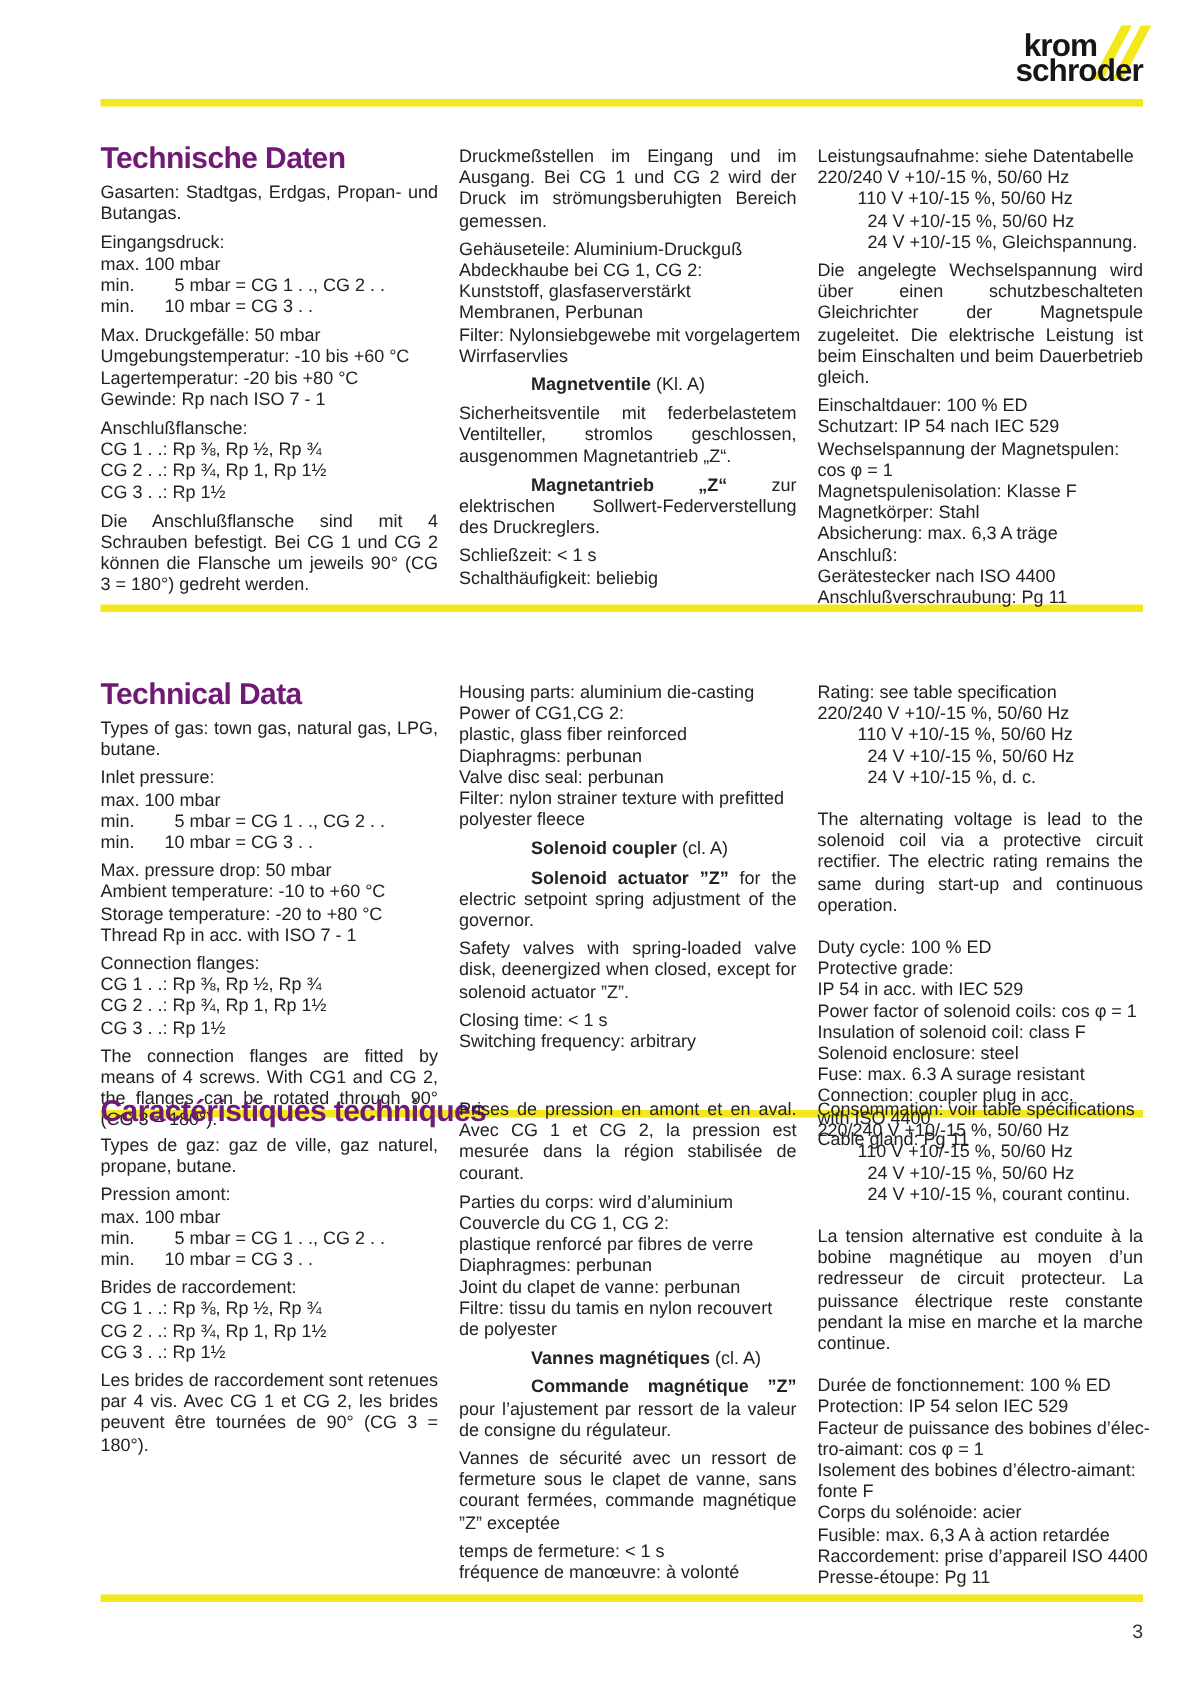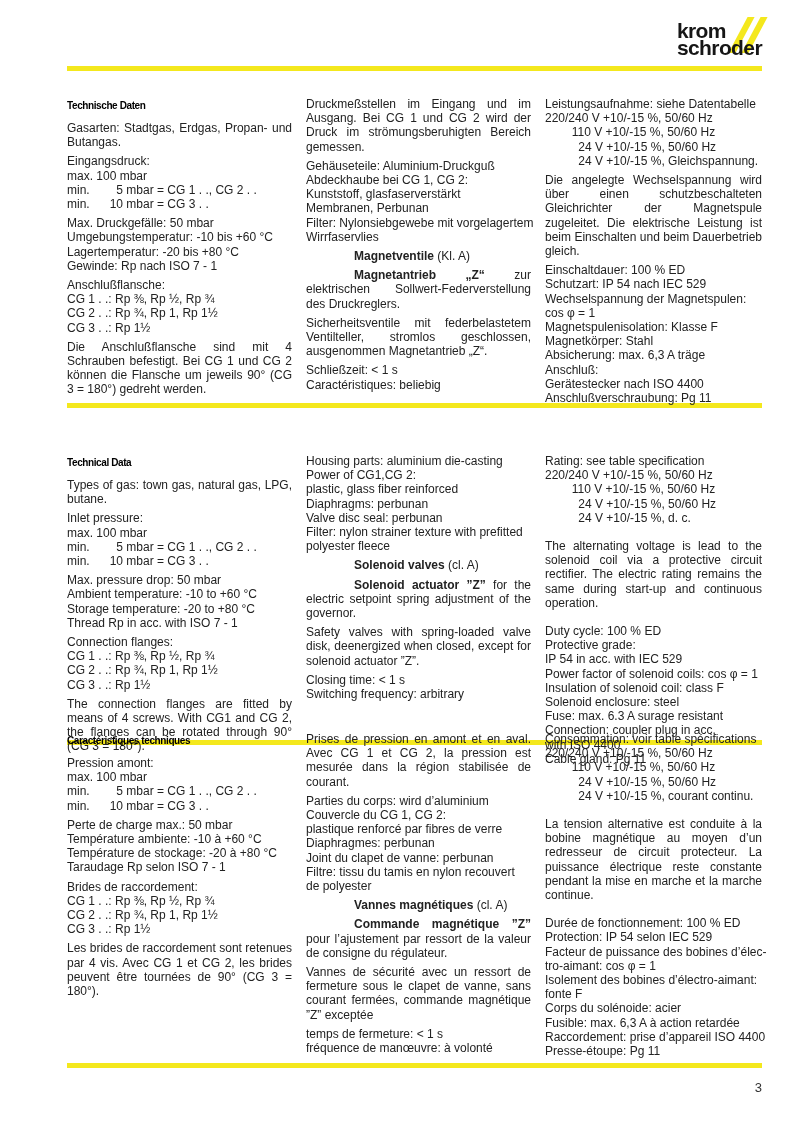--- a/index.html
+++ b/index.html
@@ -12,42 +12,42 @@
   .page { position:absolute; inset:0; background:#fff; overflow:hidden; }
 
   
   .rule { position:absolute; left:67px; width:695px; height:5px; background:var(--accent,#F4E81D); }
   .rule1 { top:66px; }
   .rule2 { top:403px; }
   .rule3 { top:740px; }
   .rule4 { top:1063px; }
 
   
-  .logo { position:absolute; top:22px; right:32px; text-align:left;
+  .logo { position:absolute; top:22px; right:32px; text-align:center;
           font-weight:bold; color:#161616; font-size:21px; line-height:17px;
           letter-spacing:-0.6px; }
   .logo .txt { position:relative; z-index:1; }
   .logo .l1 { padding-right:25px; }
   .slashes { position:absolute; top:-5px; right:0; width:30px; height:38px; z-index:0; }
   .slash { position:absolute; top:0; width:7px; height:36px;
            background:var(--accent,#F4E81D); transform:skewX(-28deg); }
   .s1 { right:17px; }
   .s2 { right:4px; }
 
   
   #sections { position:absolute; inset:0; }
   #sections section { position:absolute; left:67px; width:695px;
     display:grid; grid-template-columns:225px 225px 217px; column-gap:14px; }
   #sections section:nth-of-type(1) { top:97px; }
   #sections section:nth-of-type(2) { top:454px; }
   #sections section:nth-of-type(3) { top:732px; }
 
   .col { font-size:12px; line-height:14.2px; }
-  .col h2 { font-size:10px; line-height:18px; margin:0 0 6px;
-            letter-spacing:-0.4px; white-space:nowrap; color:#000000; }
+  .col h2 { font-size:20px; line-height:18px; margin:0 0 6px;
+            letter-spacing:-0.4px; white-space:nowrap; color:#701a75; }
   .col p { margin:0 0 5px; }
   .col p.just { text-align:justify; }
   .col p.lines span { display:block; white-space:pre; }
   .col p.gap { margin-top:14px; }
   .col .b { font-weight:bold;margin-left:48px; }
 
   .pagenum { position:absolute; top:1080px; right:32px; font-size:13px; color:#333; }
 </style>
 </head>
 <body>
@@ -97,25 +97,25 @@
           <p class="just"><span>Druckmeßstellen im Eingang und im Ausgang. Bei CG 1 und CG 2 wird der Druck im strömungsberuhigten Bereich gemessen.</span></p>
           <p class="lines">
             <span>Gehäuseteile: Aluminium-Druckguß</span>
             <span>Abdeckhaube bei CG 1, CG 2:</span>
             <span>Kunststoff, glasfaserverstärkt</span>
             <span>Membranen, Perbunan</span>
             <span>Filter: Nylonsiebgewebe mit vorgelagertem</span>
             <span>Wirrfaservlies</span>
           </p>
           <p class="just"><span class="b">Magnetventile</span><span> (Kl. A)</span></p>
+          <p class="just"><span>Sicherheitsventile mit federbelastetem Ventilteller, stromlos geschlossen, ausgenommen Magnetantrieb „Z“.</span></p>
           <p class="just"><span class="b">Magnetantrieb „Z“</span><span> zur elektrischen Sollwert-Federverstellung des Druckreglers.</span></p>
-          <p class="just"><span>Sicherheitsventile mit federbelastetem Ventilteller, stromlos geschlossen, ausgenommen Magnetantrieb „Z“.</span></p>
           <p class="lines">
             <span>Schließzeit: &lt; 1 s</span>
-            <span>Caractéristiques: beliebig</span>
+            <span>Schalthäufigkeit: beliebig</span>
           </p>
         </div>
         <div class="col">
           <p class="lines">
             <span>Leistungsaufnahme: siehe Datentabelle</span>
             <span>220/240 V +10/-15 %, 50/60 Hz</span>
             <span>        110 V +10/-15 %, 50/60 Hz</span>
             <span>          24 V +10/-15 %, 50/60 Hz</span>
             <span>          24 V +10/-15 %, Gleichspannung.</span>
           </p>
@@ -161,21 +161,21 @@
         <div class="col">
           <p class="lines">
             <span>Housing parts: aluminium die-casting</span>
             <span>Power of CG1,CG 2:</span>
             <span>plastic, glass fiber reinforced</span>
             <span>Diaphragms: perbunan</span>
             <span>Valve disc seal: perbunan</span>
             <span>Filter: nylon strainer texture with prefitted</span>
             <span>polyester fleece</span>
           </p>
-          <p class="just"><span class="b">Solenoid valves</span><span> (cl. A)</span></p>
+          <p class="just"><span class="b">Solenoid coupler</span><span> (cl. A)</span></p>
           <p class="just"><span class="b">Solenoid actuator ”Z”</span><span> for the electric setpoint spring adjustment of the governor.</span></p>
           <p class="just"><span>Safety valves with spring-loaded valve disk, deenergized when closed, except for solenoid actuator ”Z”.</span></p>
           <p class="lines">
             <span>Closing time: &lt; 1 s</span>
             <span>Switching frequency: arbitrary</span>
           </p>
         </div>
         <div class="col">
           <p class="lines">
             <span>Rating: see table specification</span>
@@ -195,31 +195,26 @@
             <span>Fuse: max. 6.3 A surage resistant</span>
             <span>Connection: coupler plug in acc.</span>
             <span>with ISO 4400</span>
             <span>Cable gland: Pg 11</span>
           </p>
         </div>
       </section>
       <section>
         <div class="col">
           <h2>Caractéristiques techniques</h2>
+          <p class="just"><span>Types de gaz: gaz de ville, gaz naturel, propane, butane.</span></p>
           <p class="lines">
             <span>Pression amont:</span>
             <span>max. 100 mbar</span>
             <span>min.        5 mbar = CG 1 . ., CG 2 . .</span>
             <span>min.      10 mbar = CG 3 . .</span>
-          </p>
-          <p class="lines">
-            <span>Perte de charge max.: 50 mbar</span>
-            <span>Température ambiente: -10 à +60 °C</span>
-            <span>Température de stockage: -20 à +80 °C</span>
-            <span>Taraudage Rp selon ISO 7 - 1</span>
           </p>
           <p class="lines">
             <span>Brides de raccordement:</span>
             <span>CG 1 . .: Rp ⅜, Rp ½, Rp ¾</span>
             <span>CG 2 . .: Rp ¾, Rp 1, Rp 1½</span>
             <span>CG 3 . .: Rp 1½</span>
           </p>
           <p class="just"><span>Les brides de raccordement sont retenues par 4 vis. Avec CG 1 et CG 2, les brides peuvent être tournées de 90° (CG 3 = 180°).</span></p>
         </div>
         <div class="col">

